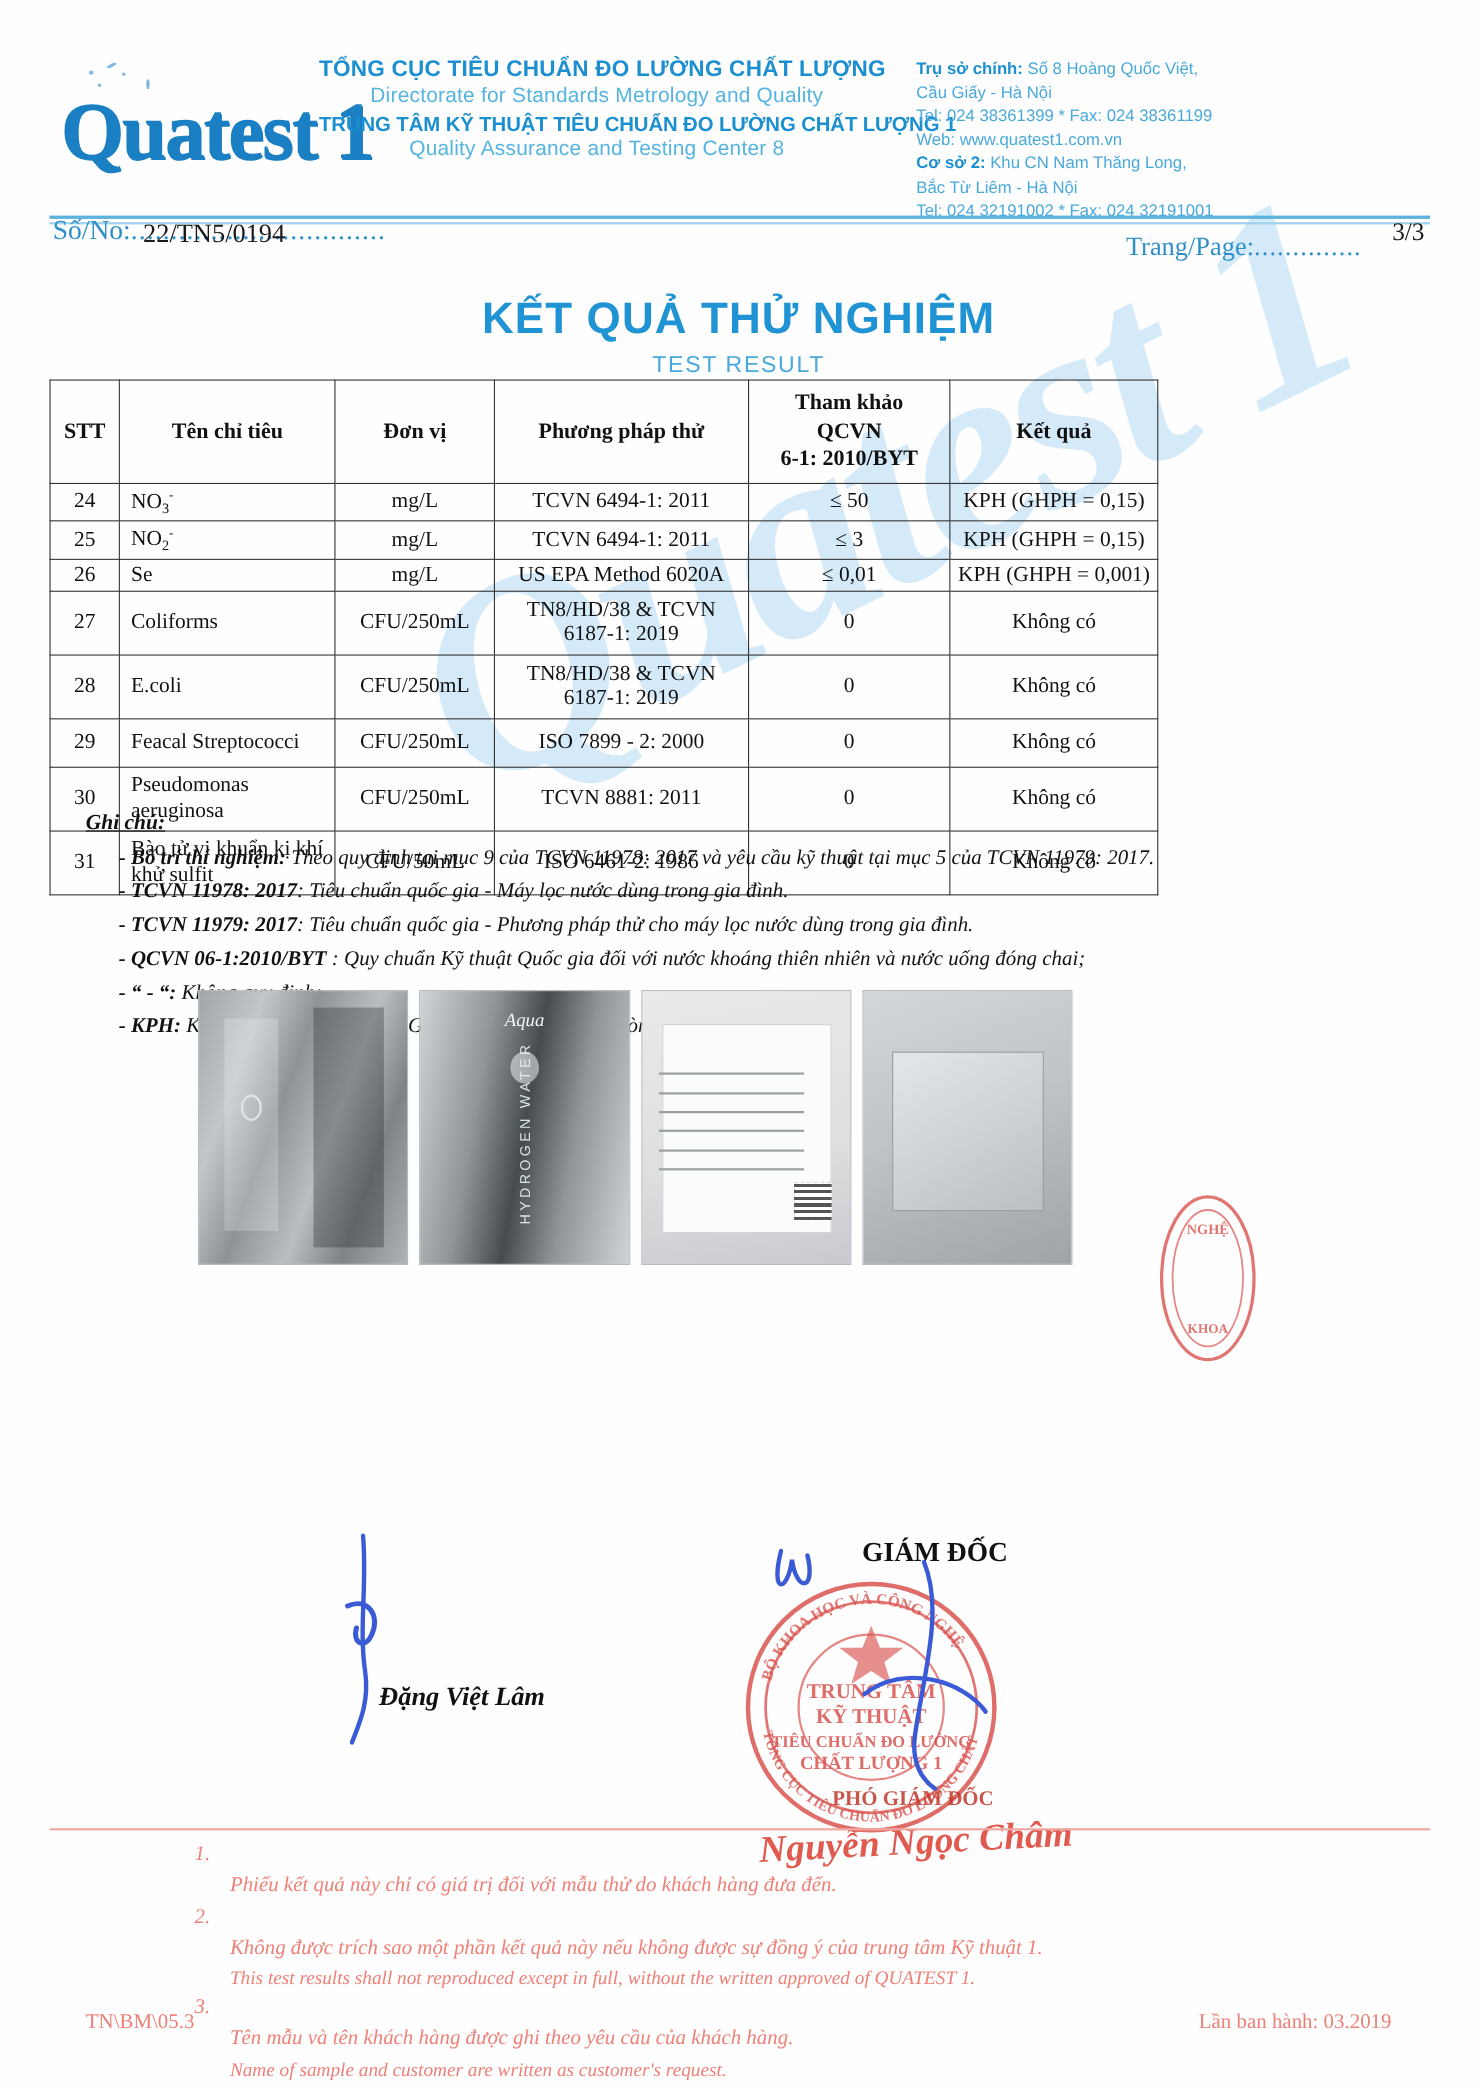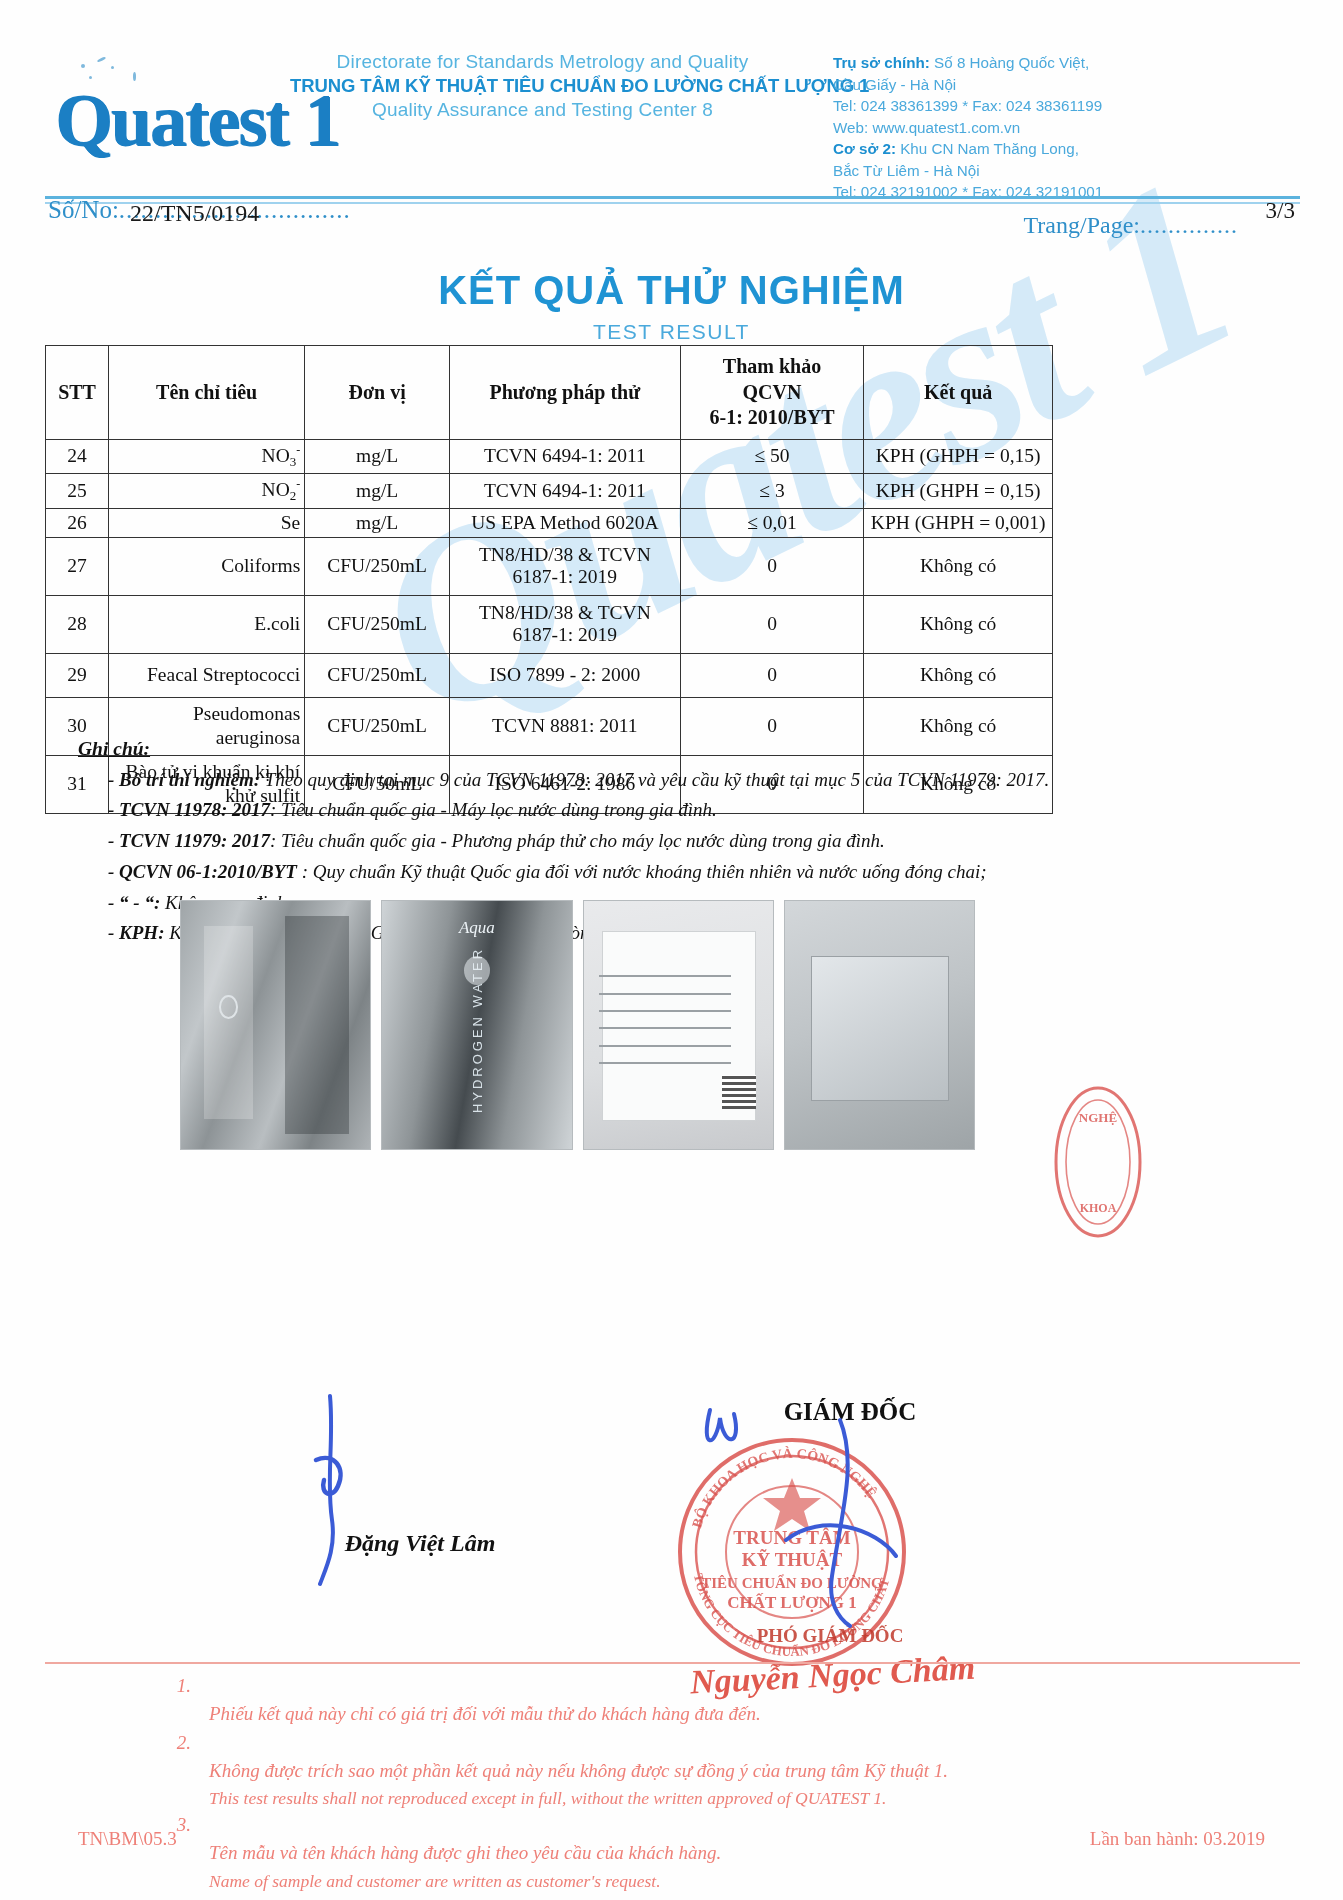--- a/index.html
+++ b/index.html
@@ -62,21 +62,21 @@
          font-family:"Liberation Sans",sans-serif;font-size:21px;
          color:#4aa9dc;letter-spacing:1.5px;}
 
   
   table.results{position:absolute;left:45px;top:345px;width:1008px;border-collapse:collapse;}
   table.results th,table.results td{
     border:1px solid #333;font-family:"Liberation Serif",serif;
     font-size:19.5px;text-align:center;vertical-align:middle;padding:3px 4px;color:#111;
   }
   table.results thead th{font-weight:bold;font-size:20px;line-height:1.28;padding:8px 4px;}
-  table.results td.lft{text-align:right;padding-left:10px;}
+  table.results td.lft{text-align:left;padding-left:10px;}
   .col-stt{width:56px;}
   .col-name{width:196px;}
   .col-unit{width:140px;}
   .col-method{width:237px;}
   .col-ref{width:185px;}
   .col-res{width:194px;}
   sub{font-size:13px;}
   sup{font-size:12px;}
 
   
@@ -147,20 +147,21 @@
     <div class="specks">
       <i style="left:6px;top:8px;width:4px;height:4px;"></i>
       <i style="left:22px;top:2px;width:9px;height:3px;transform:rotate(-25deg);"></i>
       <i style="left:36px;top:10px;width:3px;height:3px;"></i>
       <i style="left:58px;top:16px;width:3px;height:9px;"></i>
       <i style="left:14px;top:20px;width:3px;height:3px;"></i>
     </div>
     <div class="logo"><span>Quatest 1</span></div>
 
     <div class="center-block">
+      <div class="c1">TỔNG CỤC TIÊU CHUẨN ĐO LƯỜNG CHẤT LƯỢNG</div>
       <div class="c2">Directorate for Standards Metrology and Quality</div>
       <div class="c3">TRUNG TÂM KỸ THUẬT TIÊU CHUẨN ĐO LƯỜNG CHẤT LƯỢNG 1</div>
       <div class="c4">Quality Assurance and Testing Center 8</div>
     </div>
 
     <div class="addr">
       <div><b>Trụ sở chính:</b>
            <span>Số 8 Hoàng Quốc Việt,</span></div>
       <div>Cầu Giấy - Hà Nội</div>
       <div>Tel: 024 38361399 * Fax: 024 38361199</div>

